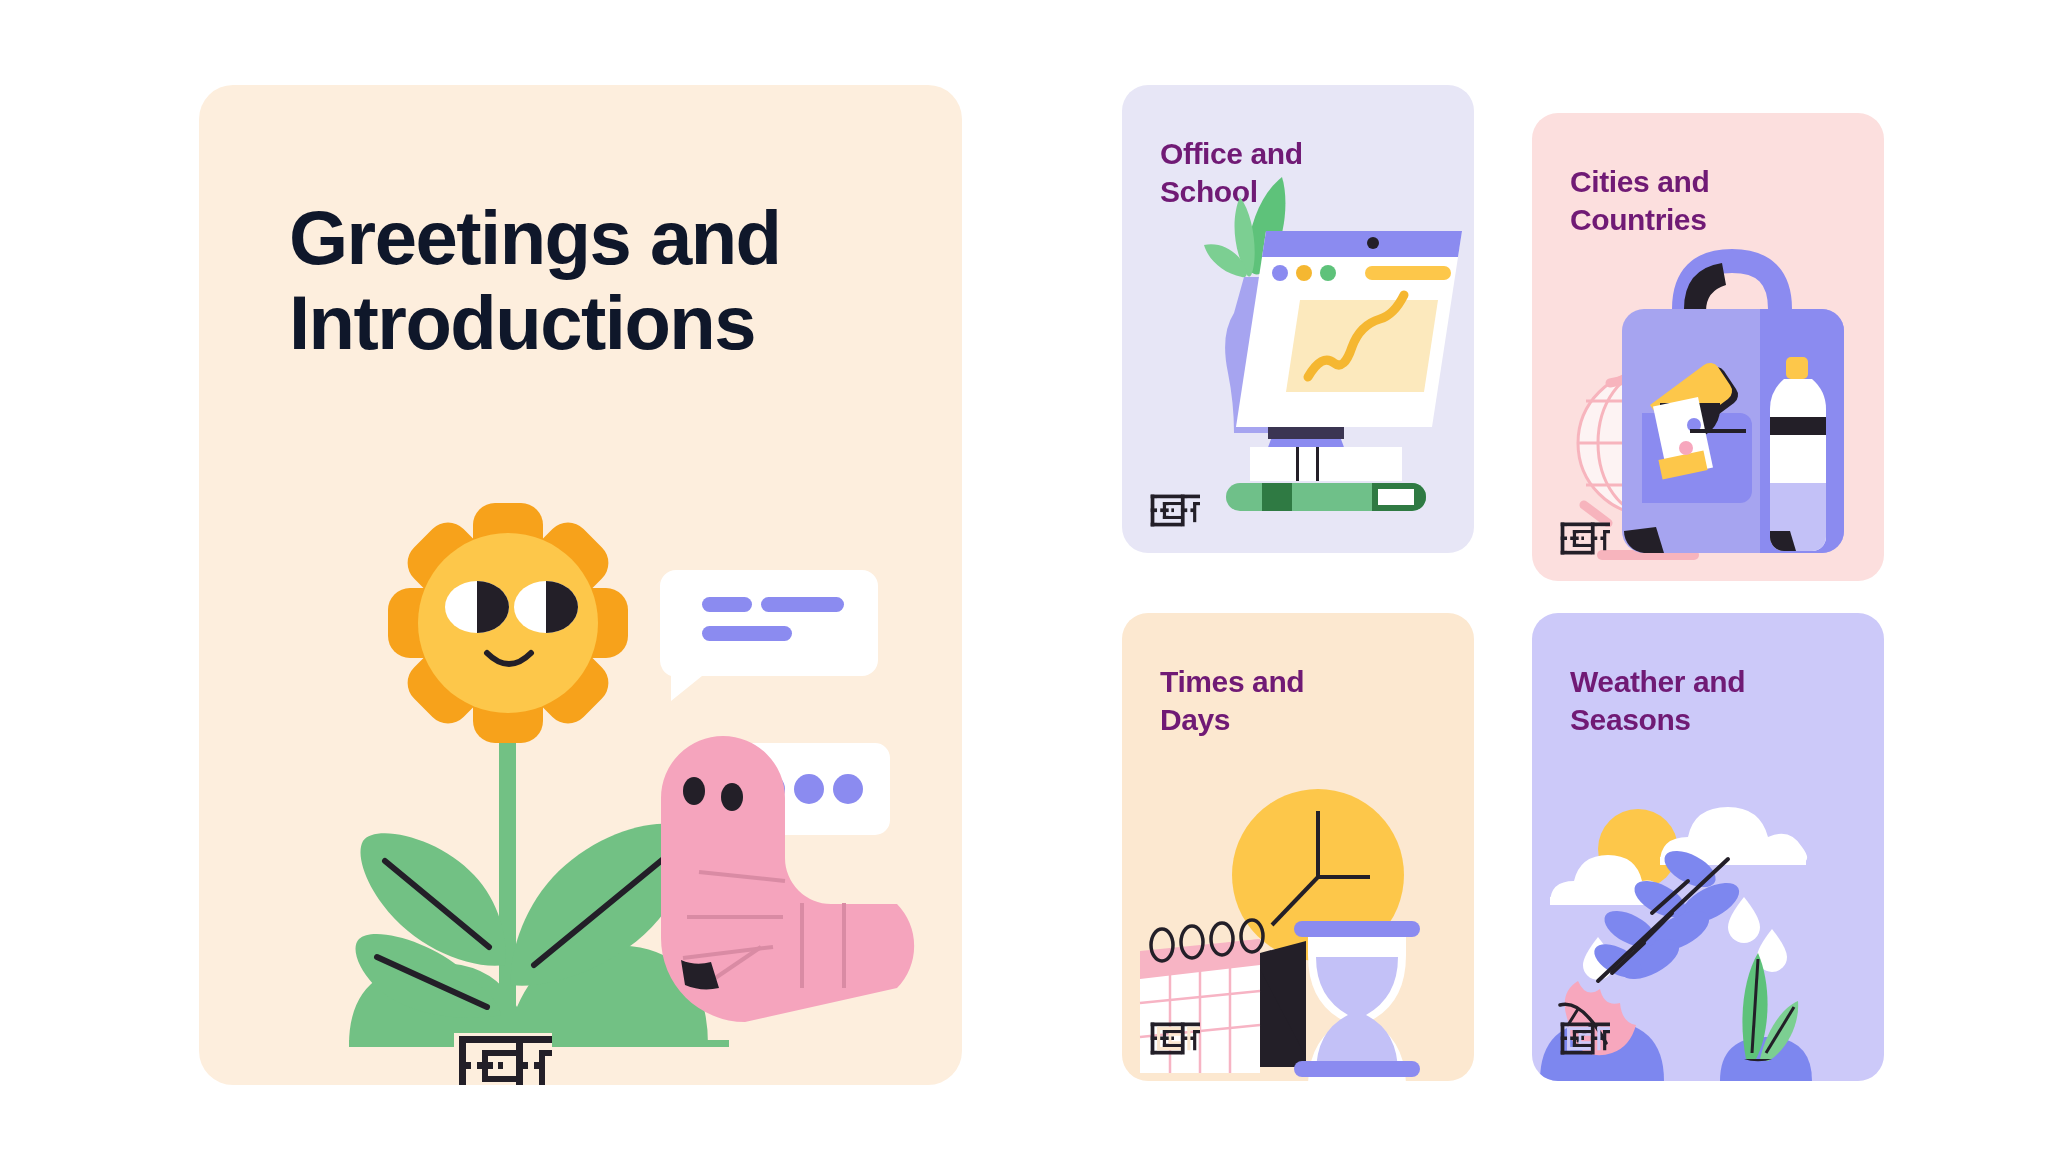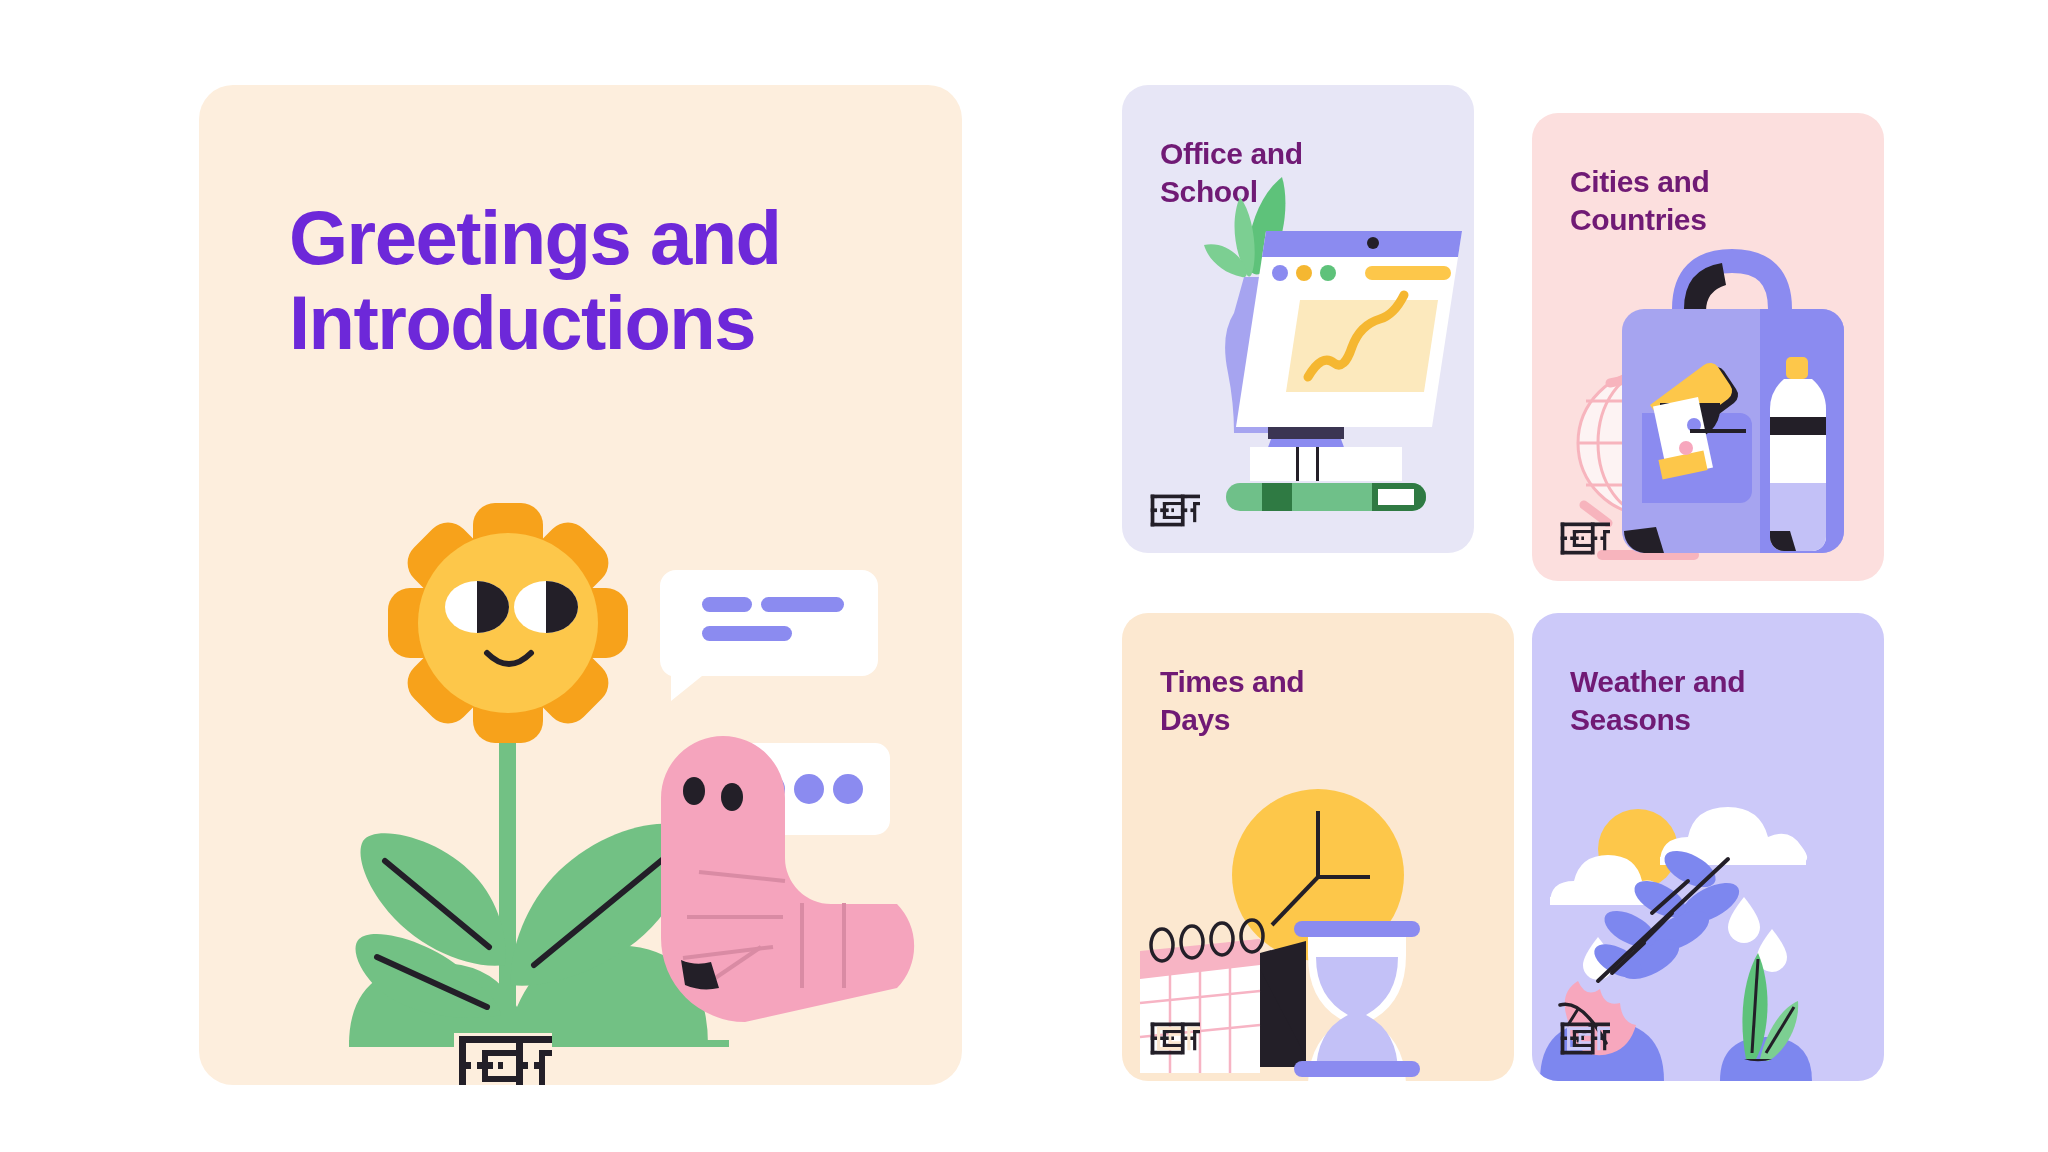--- a/index.html
+++ b/index.html
@@ -36,21 +36,21 @@
   }
   .hero-title {
     position: absolute;
     left: 90px;
     top: 110px;
     width: 620px;
     font-size: 76px;
     line-height: 1.12;
     font-weight: 700;
     letter-spacing: -1.5px;
-    color: #6d28d9;
+    color: #0f172a;
     white-space: pre-line;
   }
 
   
   .ef-logo {
     position: absolute;
     display: block;
   }
   .ef-hero { left: 255px; top: 948px; width: 98px; height: 66px; }
   .ef-mini { width: 52px; height: 35px; }
@@ -67,21 +67,21 @@
   
   .card {
     position: absolute;
     width: 352px;
     height: 468px;
     border-radius: 26px;
     overflow: hidden;
   }
   .card-office   { left: 1122px; top: 85px;  background: #e7e6f6; }
   .card-cities   { left: 1532px; top: 85px;  background: #fcdfde; margin-top: 28px; }
-  .card-times    { left: 1122px; top: 613px; background: #fce8d0; padding-left: 40px; }
+  .card-times    { left: 1122px; top: 613px; background: #fce8d0; }
   .card-weather  { left: 1532px; top: 613px; background: #ccc9f9; }
 
   .card-title {
     position: absolute;
     left: 38px;
     top: 50px;
     width: 280px;
     font-size: 30px;
     line-height: 1.25;
     font-weight: 700;

